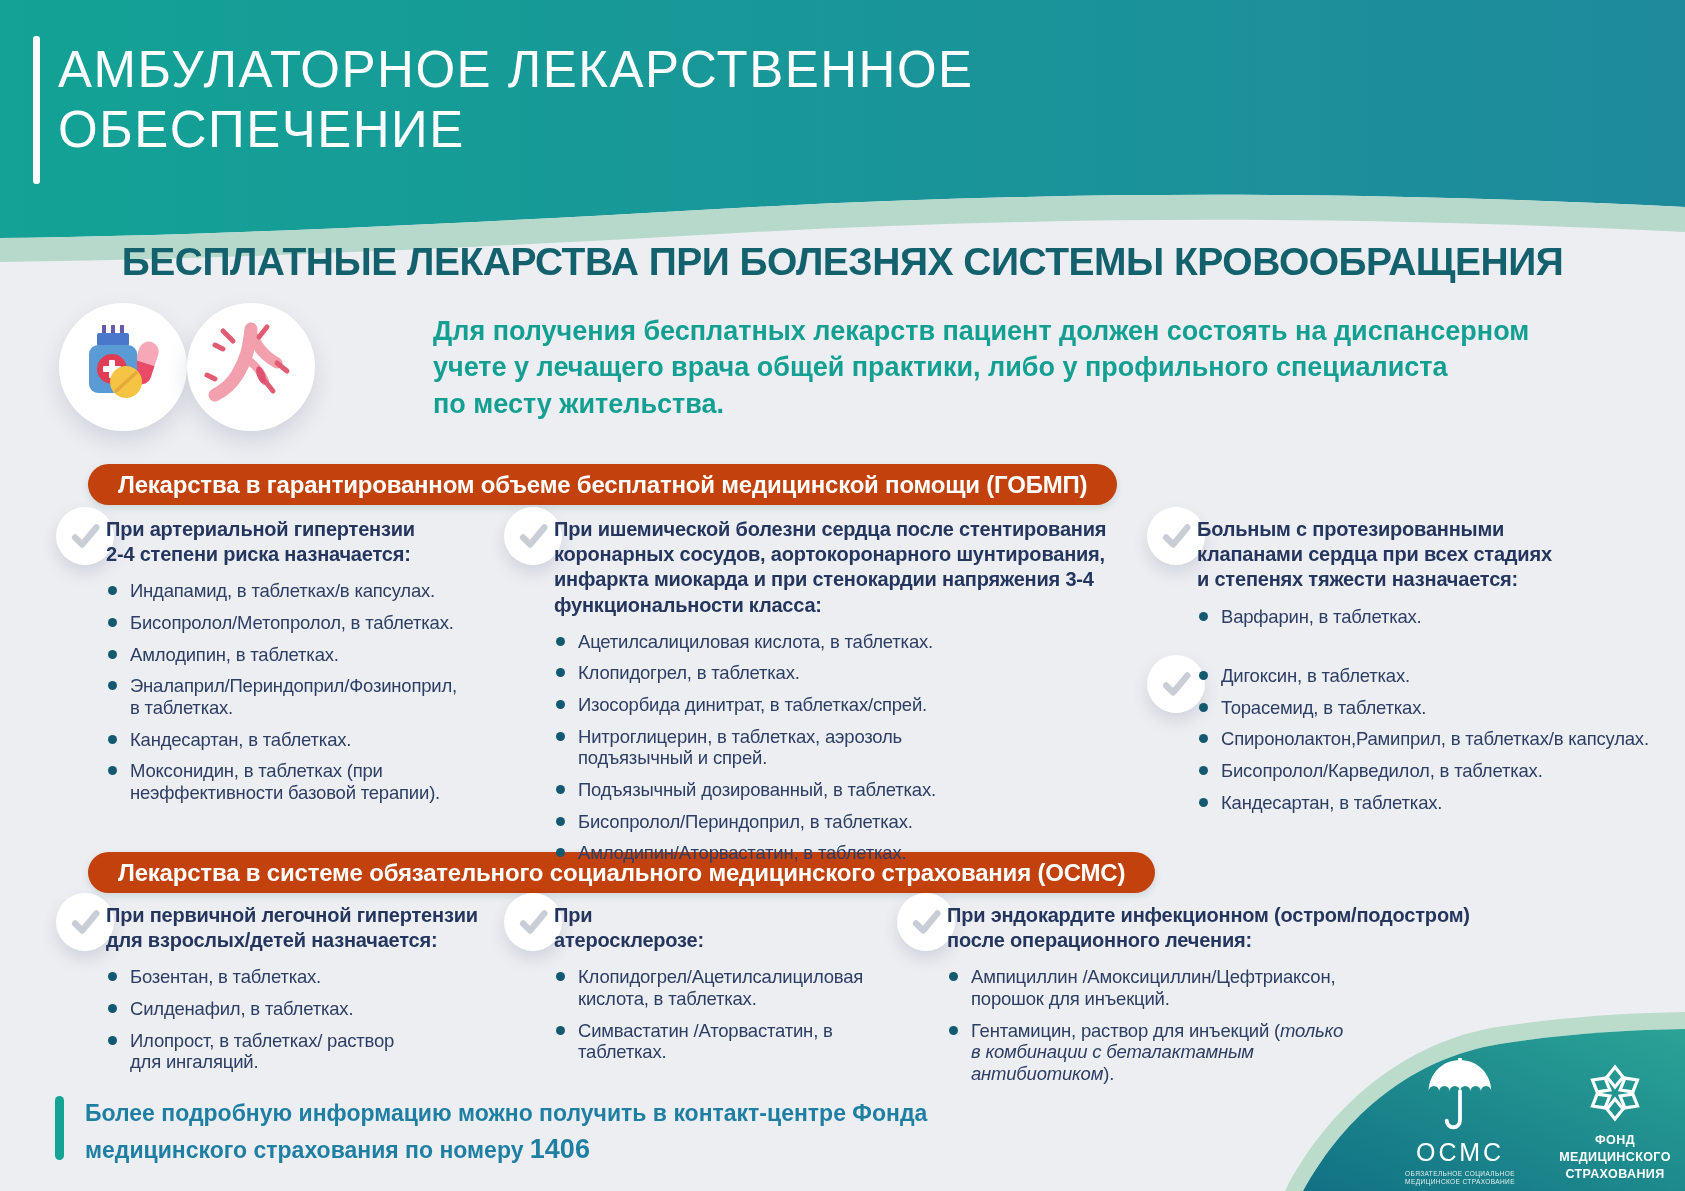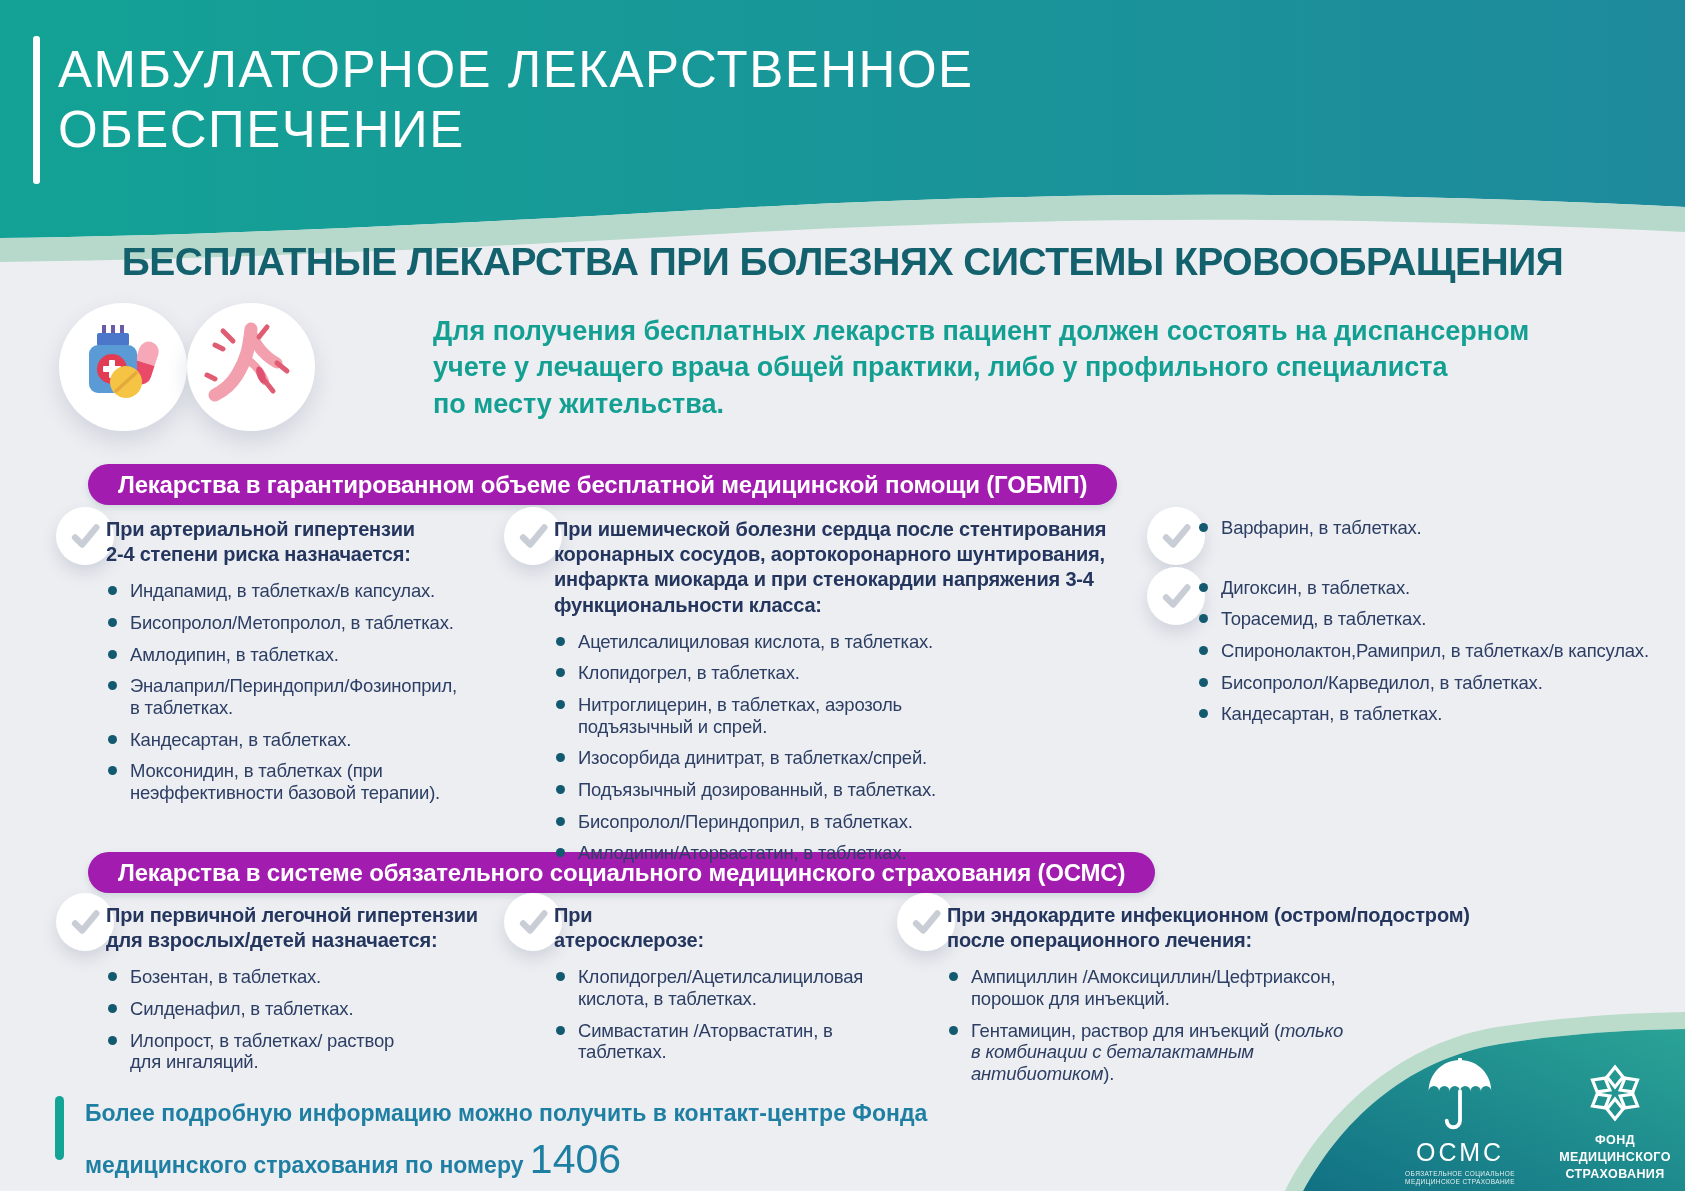--- a/index.html
+++ b/index.html
@@ -34,21 +34,21 @@
   .circle.c-med{ left:59px; top:303px; }
   .circle.c-ves{ left:187px; top:303px; }
   .intro{
     position:absolute; left:433px; top:313px; width:1180px;
     color:#13a093; font-size:27px; font-weight:700; line-height:1.35;
     white-space:pre-line;
   }
   
   .banner{
     position:absolute; left:88px; height:41px; border-radius:22px;
-    background:#a21caf; color:#ffffff; display:inline-flex; align-items:center;
+    background:#c2410c; color:#ffffff; display:inline-flex; align-items:center;
     padding:0 30px; font-size:24px; font-weight:700; letter-spacing:-0.2px;
     box-shadow:0 3px 7px rgba(20,90,90,.15); white-space:nowrap;
   }
   #banner1{ top:464px; }
   #banner2{ top:852px; }
   
   .cols{ position:absolute; left:0; width:1685px; }
   #sec0{ top:517px; }
   #sec1{ top:903px; }
   .col{ position:absolute; top:0; }
@@ -84,21 +84,21 @@
   .block li i{ font-style:italic; }
   
   .footer-bar{
     position:absolute; left:55px; top:1096px; width:9px; height:64px;
     border-radius:5px; background:#14a496;
   }
   .footer-text{
     position:absolute; left:85px; top:1097px; width:860px;
     color:#1e7fa3; font-size:23px; font-weight:700; line-height:1.45;
   }
-  .footer-text .phone{ font-size:41px; font-weight:400; }
+  .footer-text .phone{ font-size:27px; font-weight:700; }
   
   .corner-svg{ position:absolute; left:1185px; top:956px; }
   .logo-osms{
     position:absolute; left:1399px; top:1058px; width:122px;
     text-align:center; color:#ffffff;
   }
   .logo-osms .word{ font-size:25px; letter-spacing:3px; margin-top:2px; }
   .logo-osms .sub{
     font-size:6.5px; line-height:1.3; letter-spacing:.4px;
     color:rgba(255,255,255,.88); margin-top:3px; white-space:pre-line;
@@ -204,36 +204,39 @@
               <path d="M5 13l5 5L20 6" fill="none" stroke="#c9cdd6" stroke-width="4.5" stroke-linecap="round" stroke-linejoin="round"></path>
             </svg>
           </div>
           <h3>При ишемической болезни сердца после стентирования
 коронарных сосудов, аортокоронарного шунтирования,
 инфаркта миокарда и при стенокардии напряжения 3-4
 функциональности класса:</h3>
           <ul>
             <li>Ацетилсалициловая кислота, в таблетках.</li>
             <li>Клопидогрел, в таблетках.</li>
+            <li>Изосорбида динитрат, в таблетках/спрей.</li>
             <li>Нитроглицерин, в таблетках, аэрозоль
 подъязычный и спрей.</li>
-            <li>Изосорбида динитрат, в таблетках/спрей.</li>
             <li>Подъязычный дозированный, в таблетках.</li>
             <li>Бисопролол/Периндоприл, в таблетках.</li>
             <li>Амлодипин/Аторвастатин, в таблетках.</li>
           </ul>
         </div>
       </div>
       <div class="col c2">
         <div class="block">
           <div class="check">
             <svg viewBox="0 0 24 24" width="34" height="34">
               <path d="M5 13l5 5L20 6" fill="none" stroke="#c9cdd6" stroke-width="4.5" stroke-linecap="round" stroke-linejoin="round"></path>
             </svg>
           </div>
+          <h3>Больным с протезированными
+клапанами сердца при всех стадиях
+и степенях тяжести назначается:</h3>
           <ul>
             <li>Варфарин, в таблетках.</li>
           </ul>
         </div>
         <div class="block">
           <div class="check">
             <svg viewBox="0 0 24 24" width="34" height="34">
               <path d="M5 13l5 5L20 6" fill="none" stroke="#c9cdd6" stroke-width="4.5" stroke-linecap="round" stroke-linejoin="round"></path>
             </svg>
           </div>

